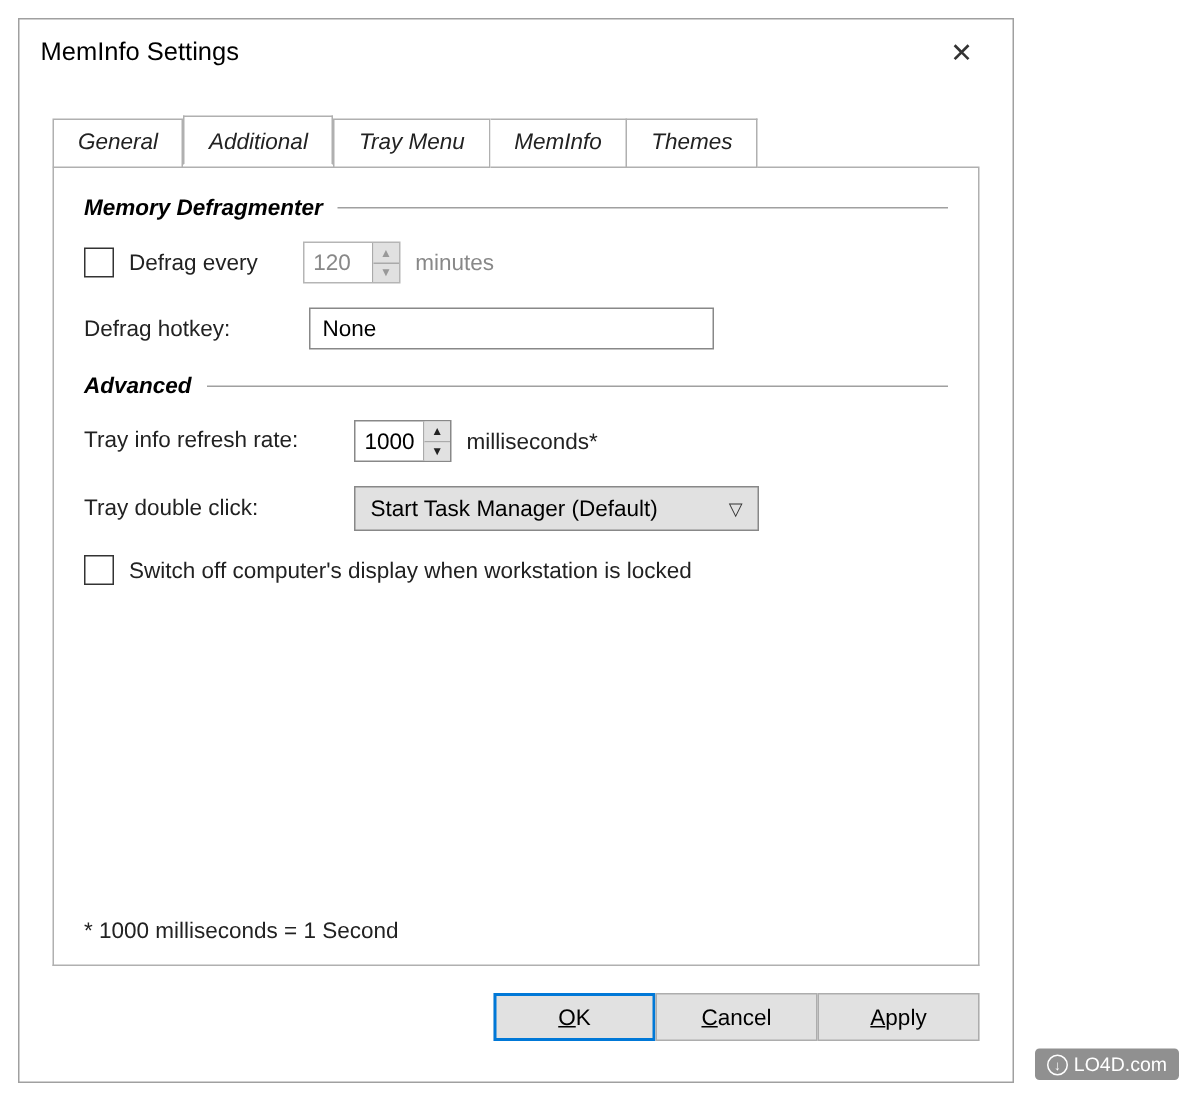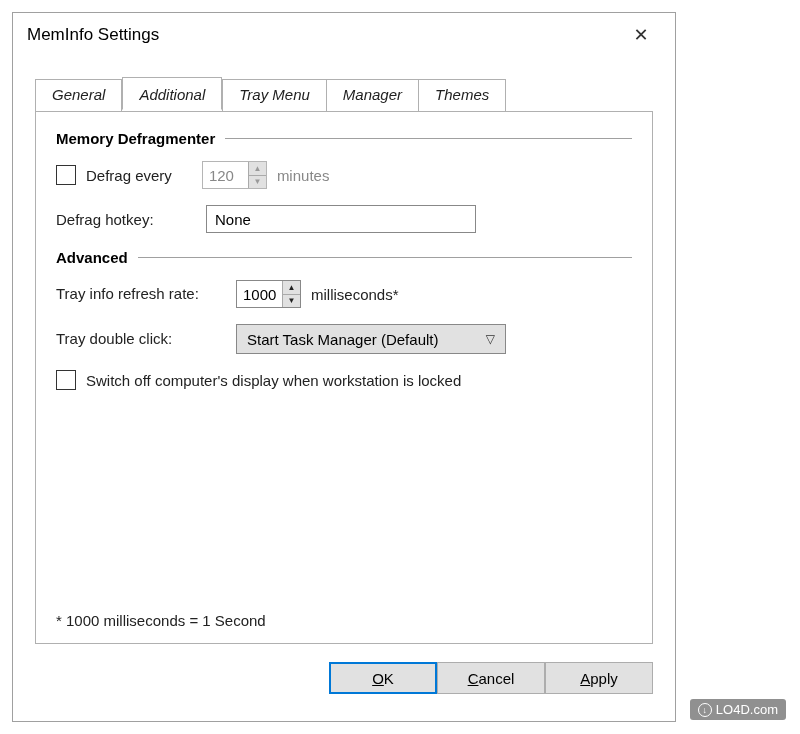--- a/index.html
+++ b/index.html
@@ -74,20 +74,21 @@
       border: 1px solid #b0b0b0;
       border-top: none;
       padding: 18px 20px 12px 20px;
       height: 532px;
       position: relative;
     }
     .section-header {
       display: flex;
       align-items: center;
       margin-bottom: 14px;
+      font-style: italic;
     }
     .section-title {
       font-weight: bold;
       font-size: 15px;
       color: #000;
       margin-right: 10px;
       white-space: nowrap;
     }
     .section-line {
       flex: 1;
@@ -230,21 +231,21 @@
   <div class="titlebar">
     <span class="titlebar-title">MemInfo Settings</span>
     <span class="close-btn">✕</span>
   </div>
 
   <div class="content">
     <div class="tabs">
       <div class="tab">General</div>
       <div class="tab active">Additional</div>
       <div class="tab">Tray Menu</div>
-      <div class="tab">Manager</div>
+      <div class="tab">MemInfo</div>
       <div class="tab">Themes</div>
     </div>
 
     <div class="panel">
 
       <div class="section-header">
         <span class="section-title">Memory Defragmenter</span>
         <span class="section-line"></span>
       </div>
 

